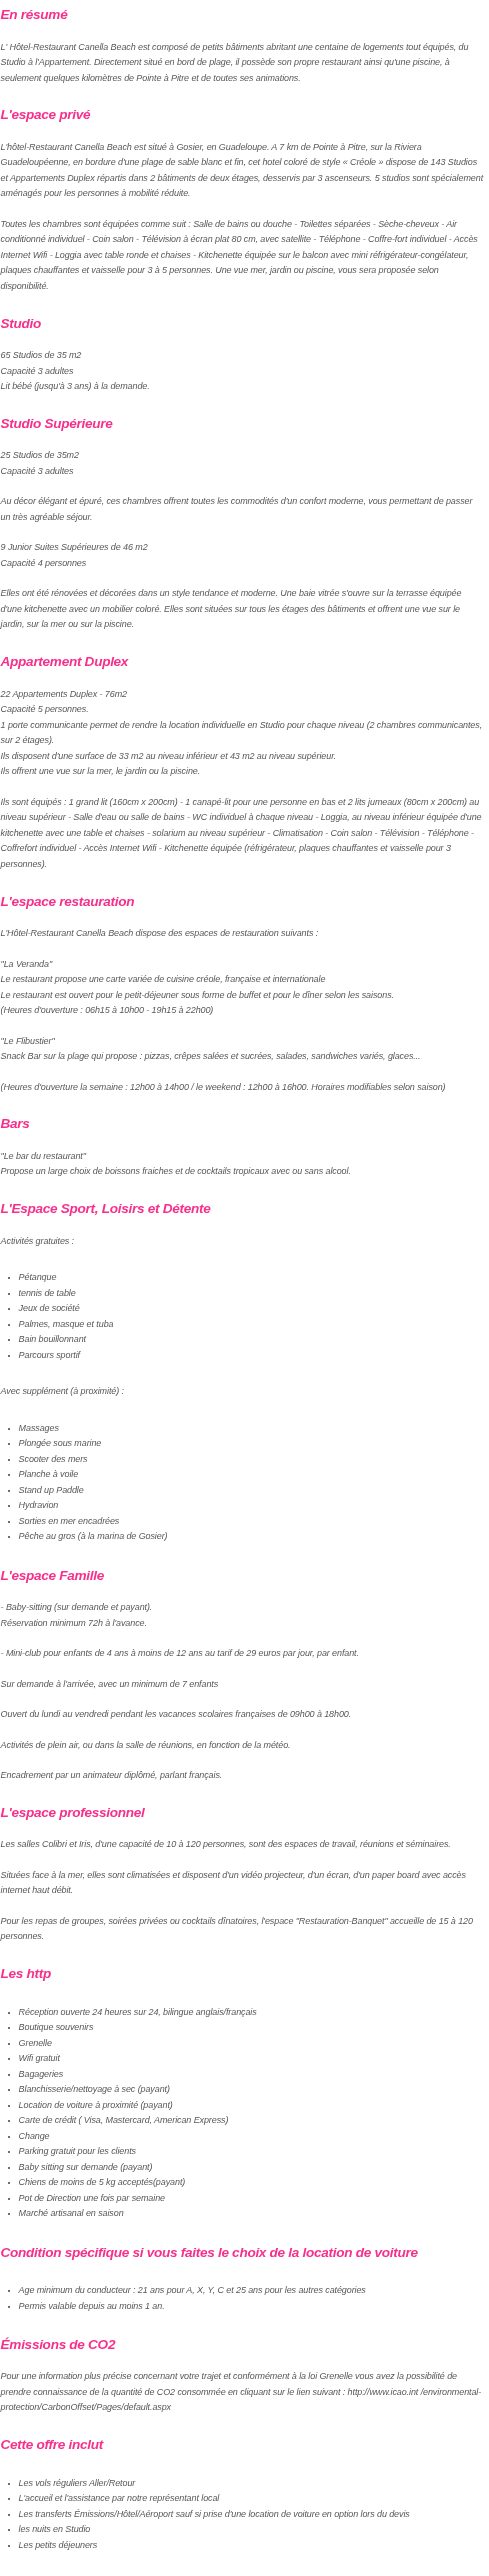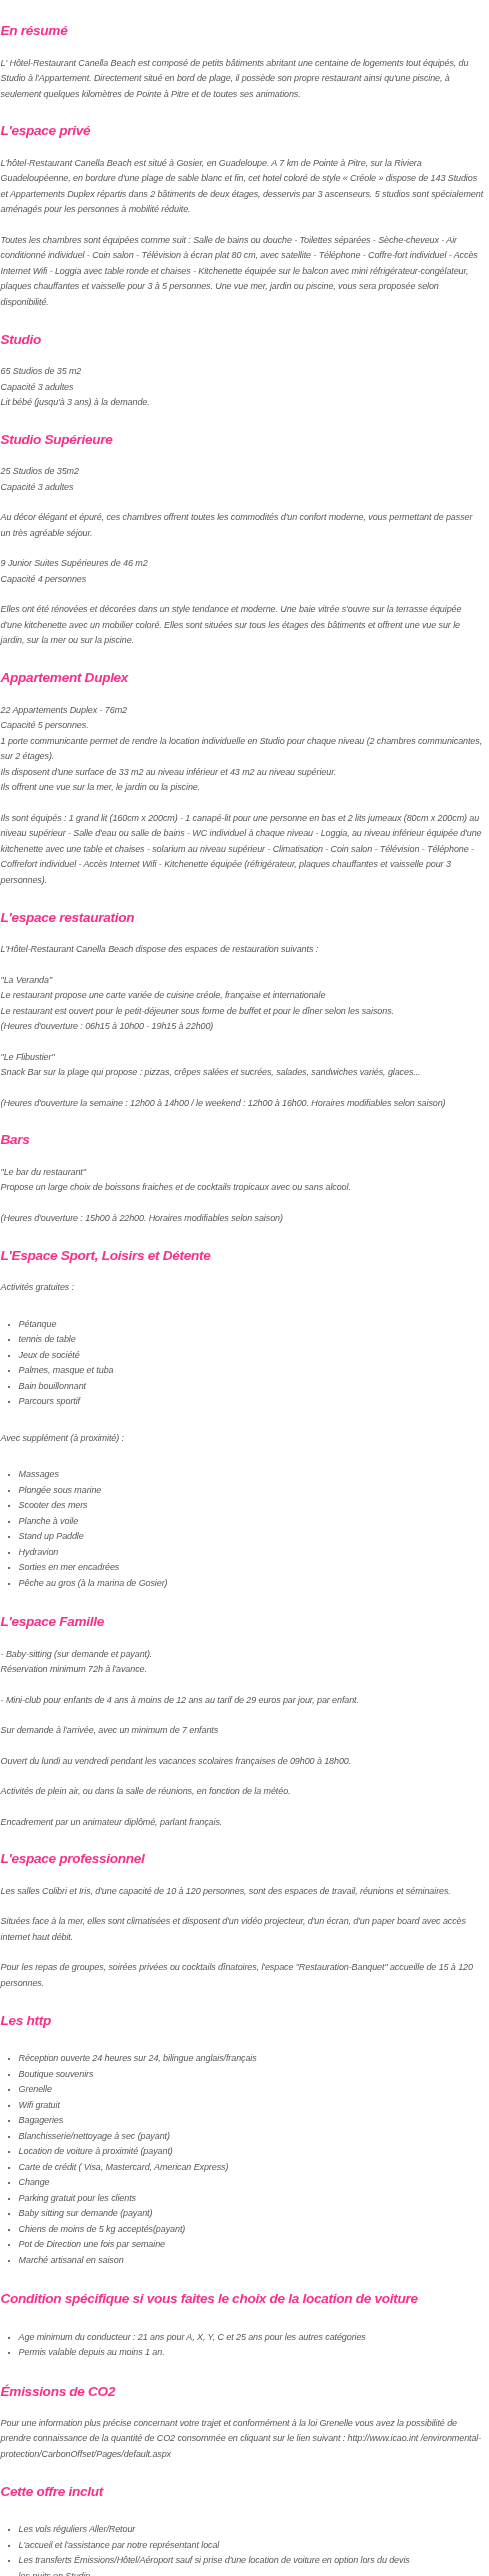--- a/index.html
+++ b/index.html
@@ -26,21 +26,21 @@
   h2 {
     color: var(--accent);
     font-size: 13.6px;
     line-height: 19.4px;
     font-weight: 700;
     font-style: italic;
     letter-spacing: -0.3px;
     margin: 19.4px 0 7.7px 0;
     white-space: nowrap;
   }
-  #content h2:first-child { margin-top: 16px; }
+  #content h2:first-child { margin-top: 0; }
   p {
     font-size: 9px;
     line-height: 15.5px;
     letter-spacing: -0.1px;
     margin: 15px 0;
   }
   ul {
     margin: 21px 0;
     padding-left: 18px;
   }
@@ -74,21 +74,20 @@
       <h2>Appartement Duplex</h2>
       <p><span>22 Appartements Duplex - 76m2</span><br><span>Capacité 5 personnes.</span><br><span>1 porte communicante permet de rendre la location individuelle en Studio pour chaque niveau (2 chambres communicantes, sur 2 étages).</span><br><span>Ils disposent d'une surface de 33 m2 au niveau inférieur et 43 m2 au niveau supérieur.</span><br><span>Ils offrent une vue sur la mer, le jardin ou la piscine.</span></p>
       <p><span>Ils sont équipés : 1 grand lit (160cm x 200cm) - 1 canapé-lit pour une personne en bas et 2 lits jumeaux (80cm x 200cm) au niveau supérieur - Salle d'eau ou salle de bains - WC individuel à chaque niveau - Loggia, au niveau inférieur équipée d'une kitchenette avec une table et chaises - solarium au niveau supérieur - Climatisation - Coin salon - Télévision - Téléphone - Coffrefort individuel - Accès Internet Wifi - Kitchenette équipée (réfrigérateur, plaques chauffantes et vaisselle pour 3 personnes).</span></p>
       <h2>L'espace restauration</h2>
       <p><span>L'Hôtel-Restaurant Canella Beach dispose des espaces de restauration suivants :</span></p>
       <p><span>"La Veranda"</span><br><span>Le restaurant propose une carte variée de cuisine créole, française et internationale</span><br><span>Le restaurant est ouvert pour le petit-déjeuner sous forme de buffet et pour le dîner selon les saisons.</span><br><span>(Heures d'ouverture : 06h15 à 10h00 - 19h15 à 22h00)</span></p>
       <p><span>"Le Flibustier"</span><br><span>Snack Bar sur la plage qui propose : pizzas, crêpes salées et sucrées, salades, sandwiches variés, glaces...</span></p>
       <p><span>(Heures d'ouverture la semaine : 12h00 à 14h00 / le weekend : 12h00 à 16h00. Horaires modifiables selon saison)</span></p>
       <h2>Bars</h2>
       <p><span>"Le bar du restaurant"</span><br><span>Propose un large choix de boissons fraiches et de cocktails tropicaux avec ou sans alcool.</span></p>
-      <p><span>(Heures d'ouverture : 15h00 à 22h00. Horaires modifiables selon saison)</span></p>
       <h2>L'Espace Sport, Loisirs et Détente</h2>
       <p><span>Activités gratuites :</span></p>
       <ul>
         <li>Pétanque</li>
         <li>tennis de table</li>
         <li>Jeux de société</li>
         <li>Palmes, masque et tuba</li>
         <li>Bain bouillonnant</li>
         <li>Parcours sportif</li>
       </ul>

